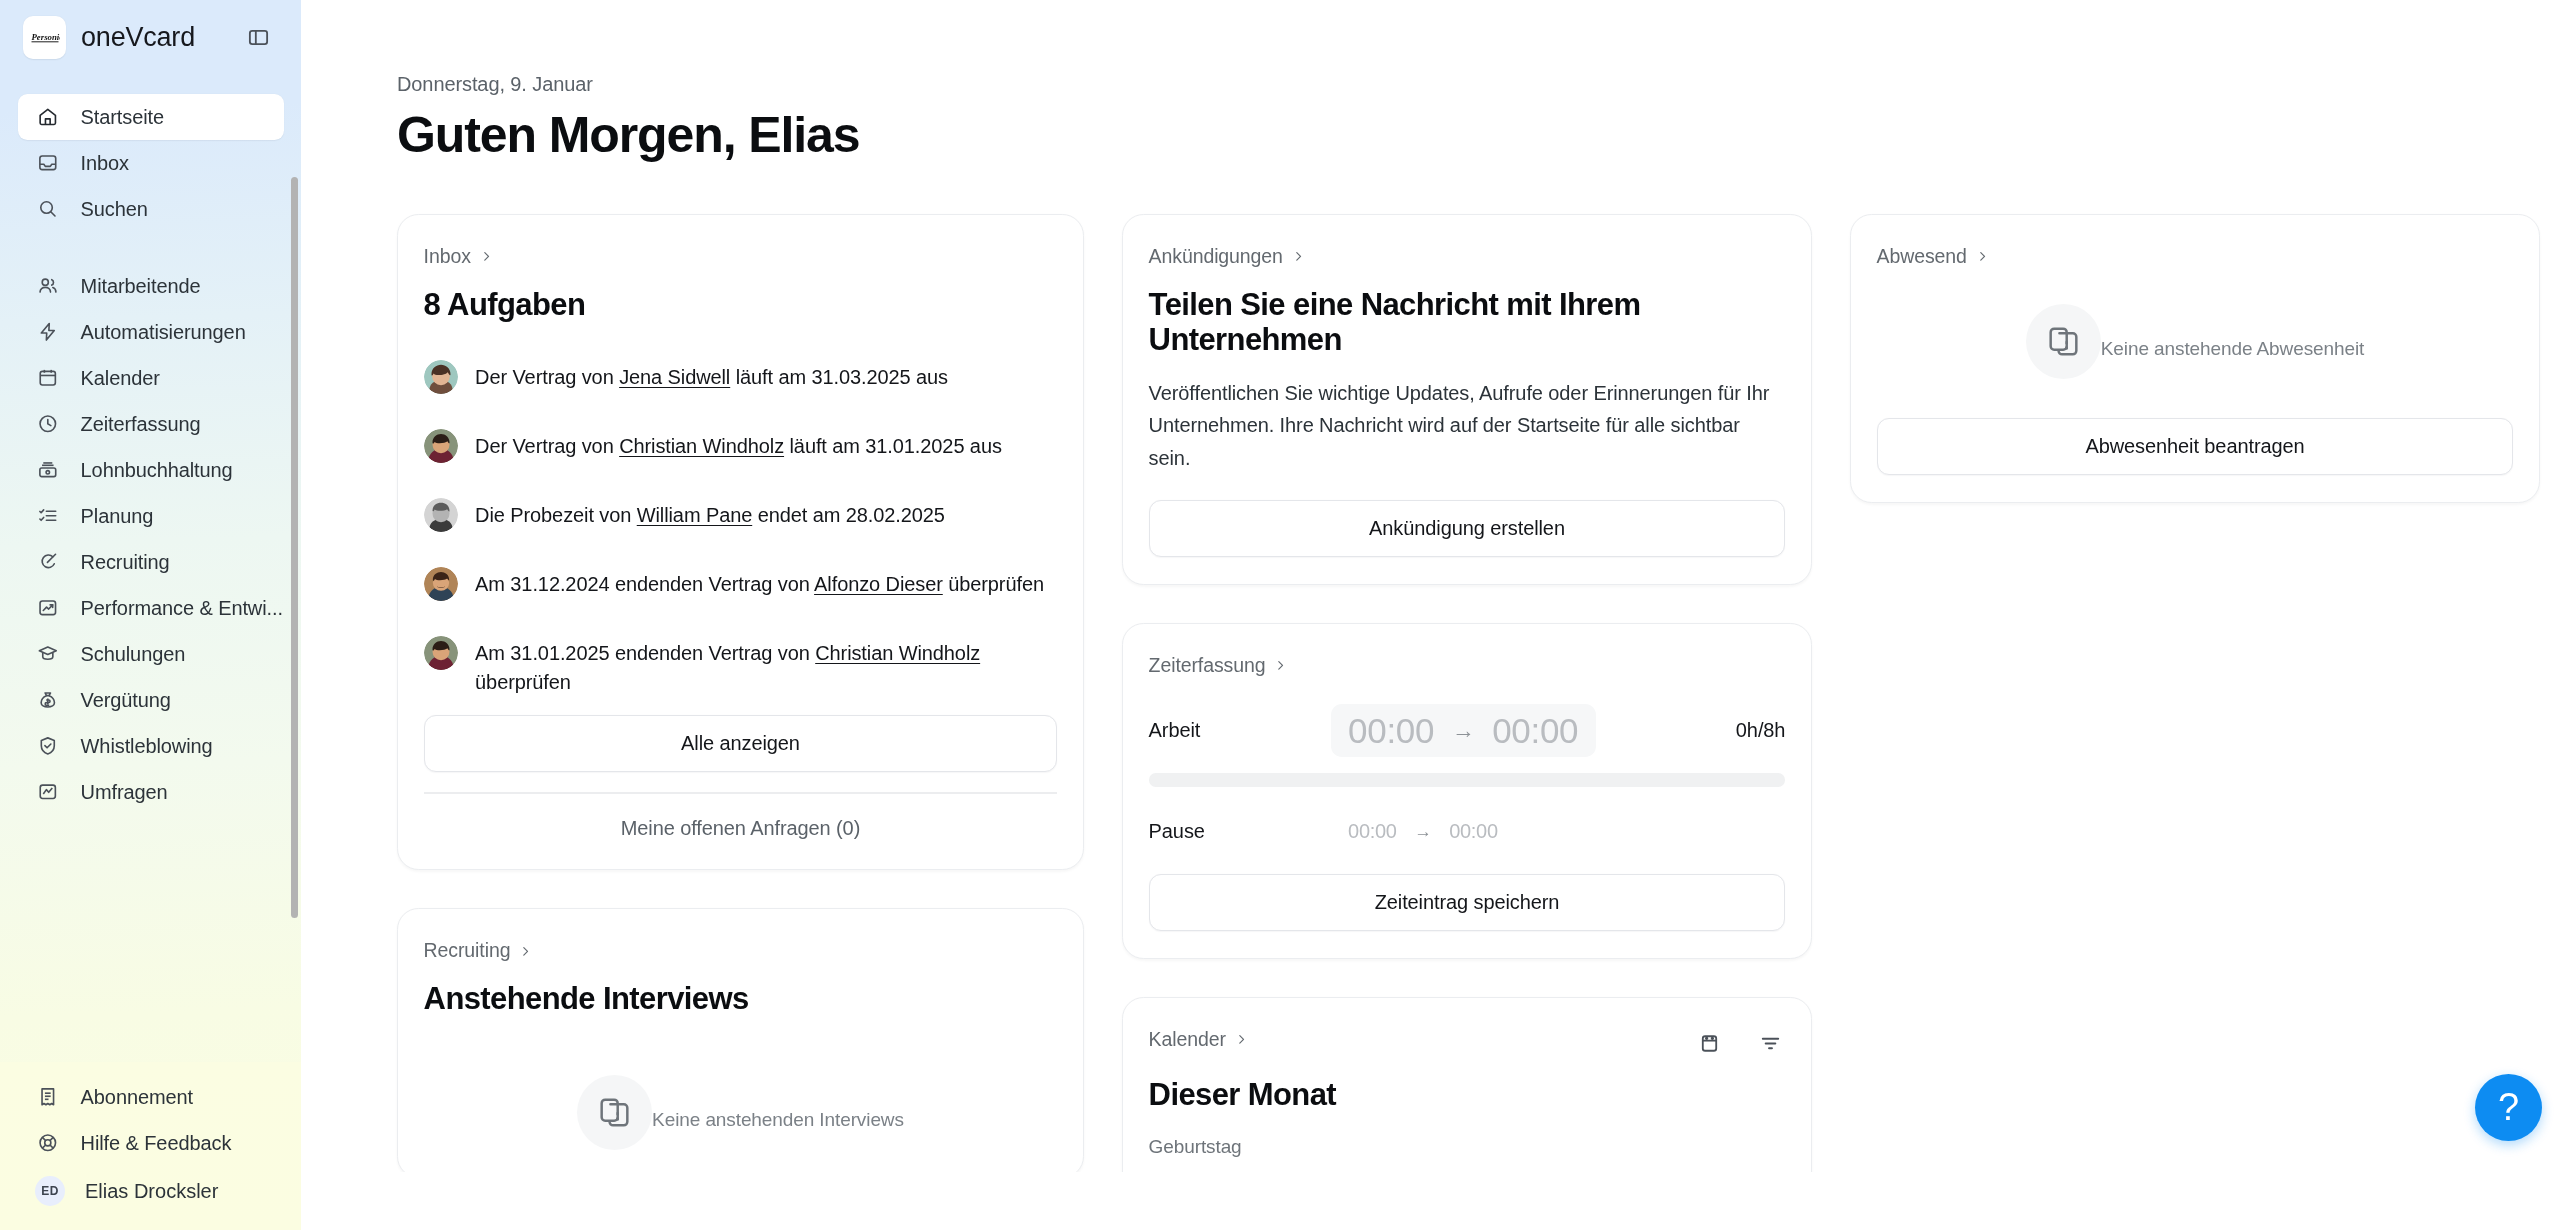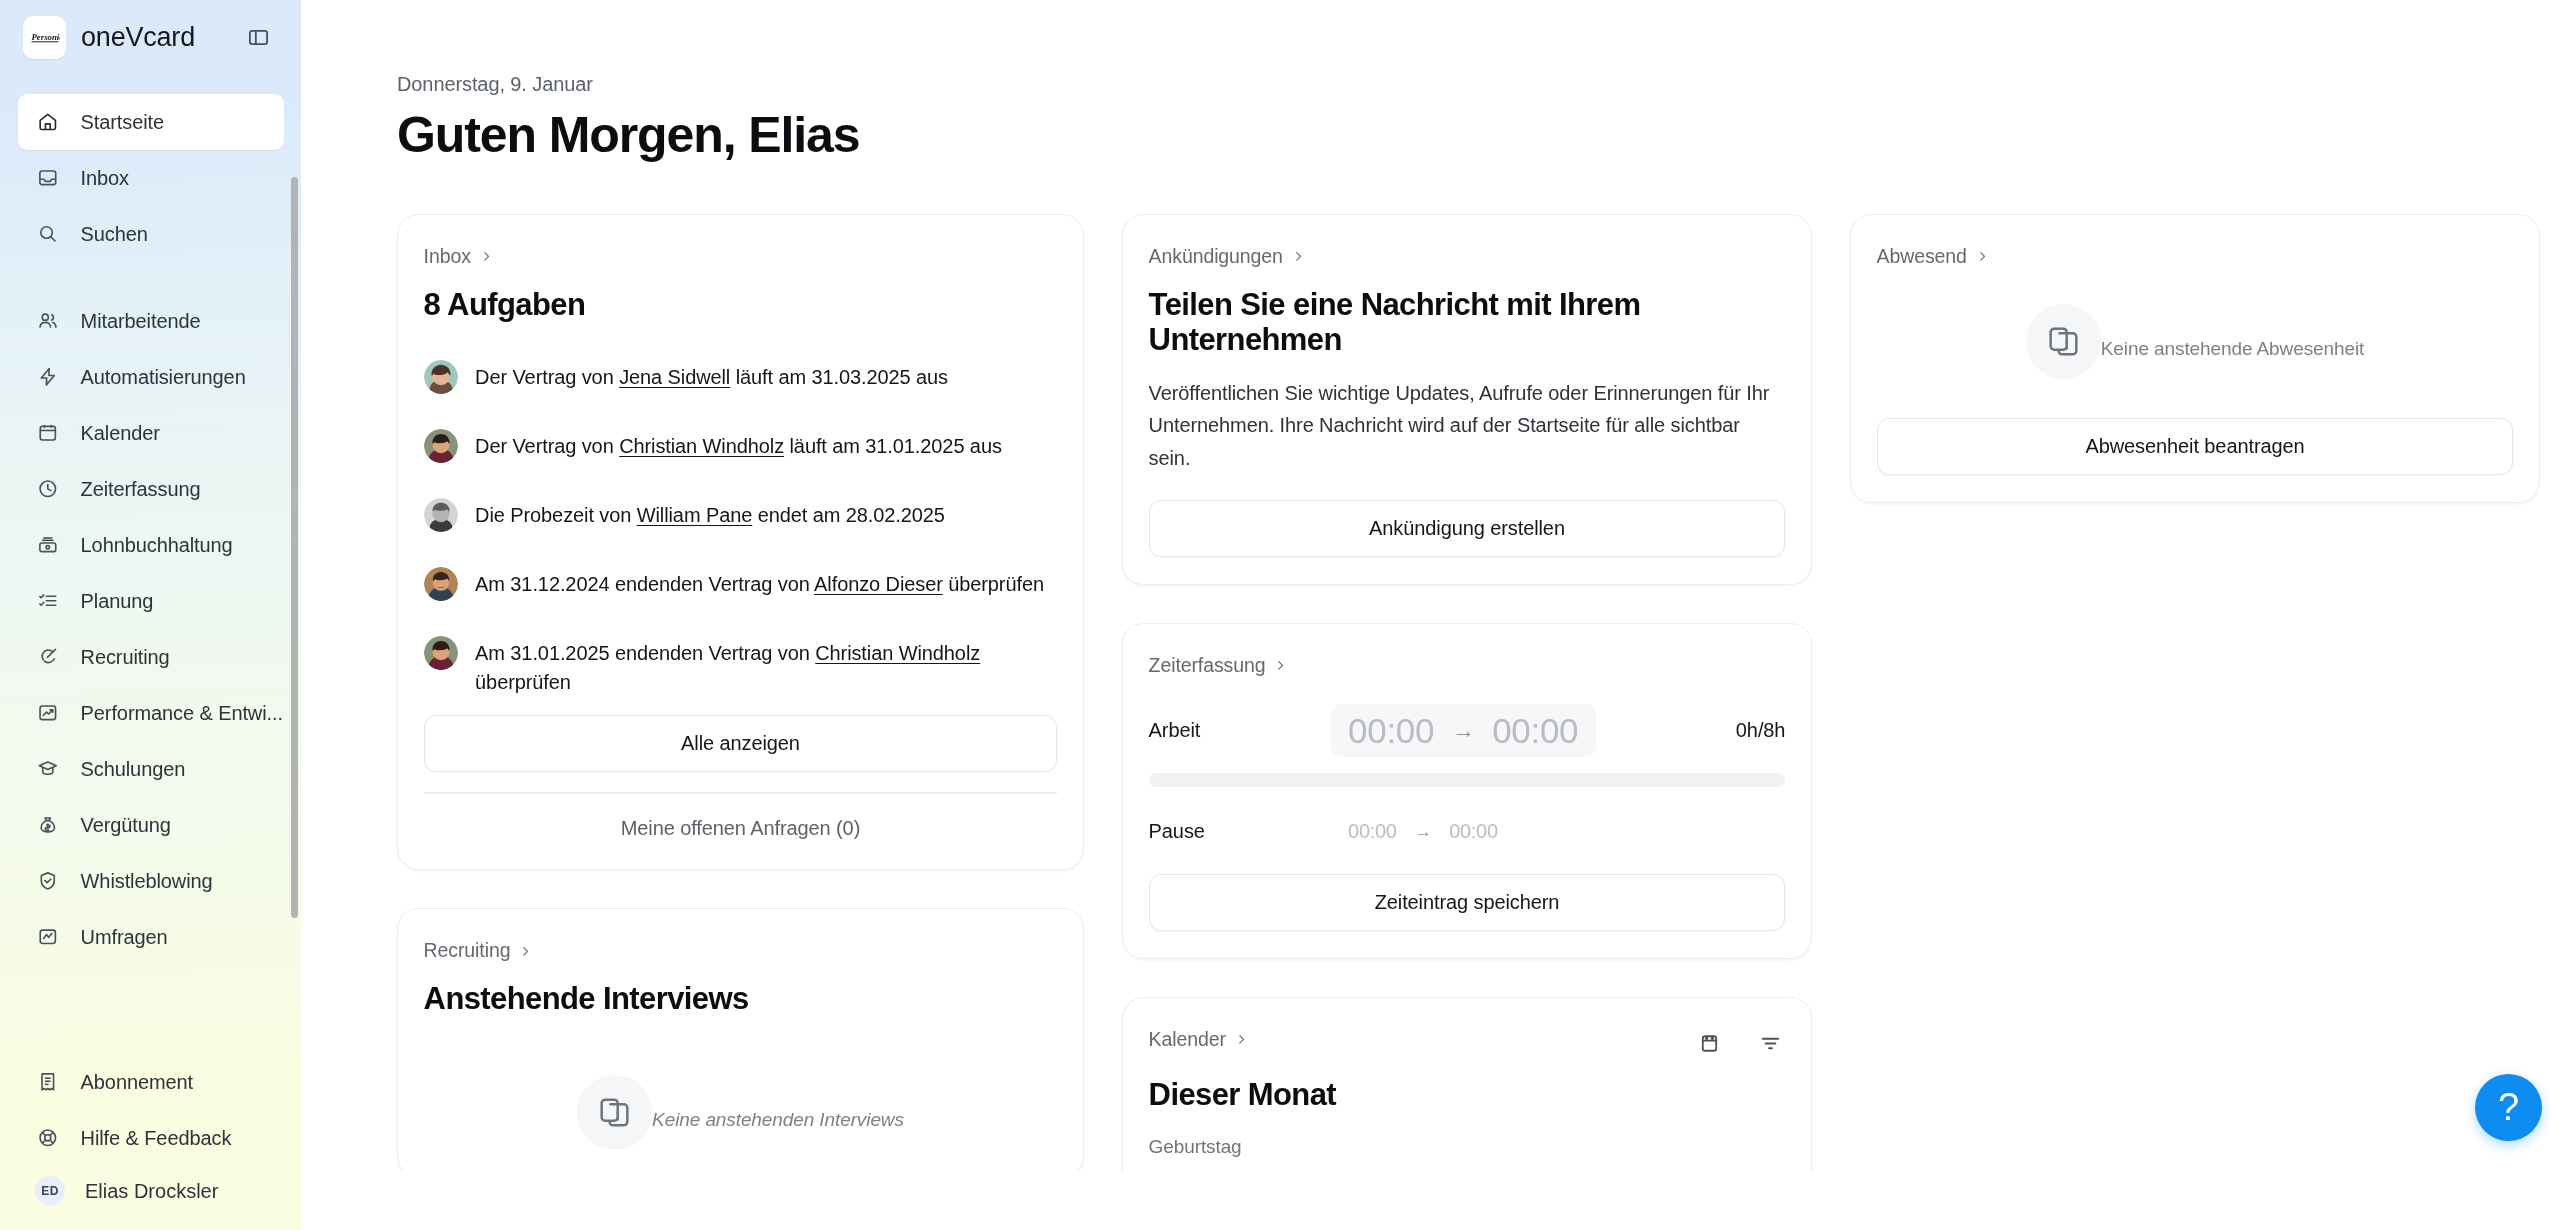--- a/index.html
+++ b/index.html
@@ -44,21 +44,21 @@
     position: relative;
     flex: 1 1 auto;
     overflow: hidden;
     padding: 0 17.5px;
     padding-top: 19px;
     min-height: 0;
   }
   .nav-list { display: flex; flex-direction: column; }
   .nav-item {
     display: flex; align-items: center; gap: 20px;
-    height: 56px; padding: 0 17.5px; border-radius: 9.4px;
+    height: 46px; padding: 0 17.5px; border-radius: 9.4px;
     cursor: pointer; position: relative;
   }
   .nav-item .label {
     font-size: 20px; color: #2c3339; white-space: nowrap; letter-spacing: -0.1px;
   }
   .nav-item.active {
     background: #ffffff;
     box-shadow: 0 0.7px 1.3px rgba(16,24,40,.06);
   }
   .nav-item .ico { width: 25.6px; height: 25.6px; flex: 0 0 25.6px; display:flex; align-items:center; justify-content:center; }
@@ -583,21 +583,21 @@
         <section class="card">
           <div class="card-link">
             <span>Recruiting</span>
             <span class="chev">
               <svg width="12.8" height="12.8" viewBox="0 0 24 24" fill="none" stroke="#63696f" stroke-width="2.2" stroke-linecap="round" stroke-linejoin="round">
                   <path d="M9 5l7 7-7 7"></path>
                 </svg>
             </span>
           </div>
           <h2 class="card-h2">Anstehende Interviews</h2>
-          <div class="empty" style="margin-top:58px;font-style:italic;">
+          <div class="empty" style="margin-top:58px;">
             <div class="empty-ico">
               <svg width="35" height="35" viewBox="0 0 24 24" fill="none" stroke="#6e747a" stroke-width="1.7" stroke-linejoin="round" stroke-linecap="round">
                 <rect x="3.2" y="3.2" width="11" height="14.4" rx="2.4"></rect>
                 <path d="M9.2 6.4h9.2a2.4 2.4 0 0 1 2.4 2.4v9.6a2.4 2.4 0 0 1-2.4 2.4H11a2.4 2.4 0 0 1-2.4-2.4"></path>
                 <line x1="14.2" y1="12.4" x2="14.2" y2="13.2"></line>
                   <line x1="14.2" y1="16" x2="14.2" y2="16.8"></line>
               </svg>
             </div>
             <div class="empty-txt">Keine anstehenden Interviews</div>
           </div>

